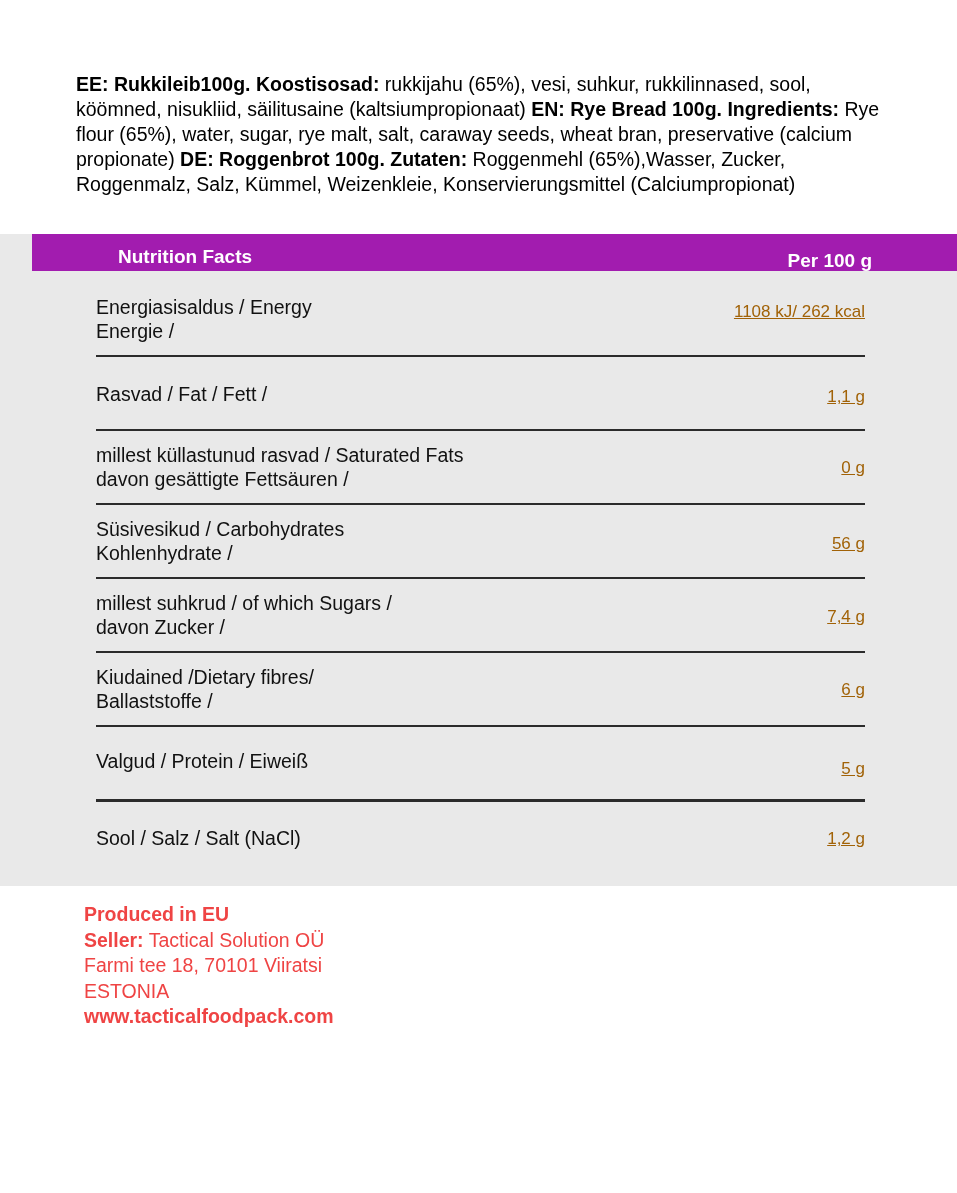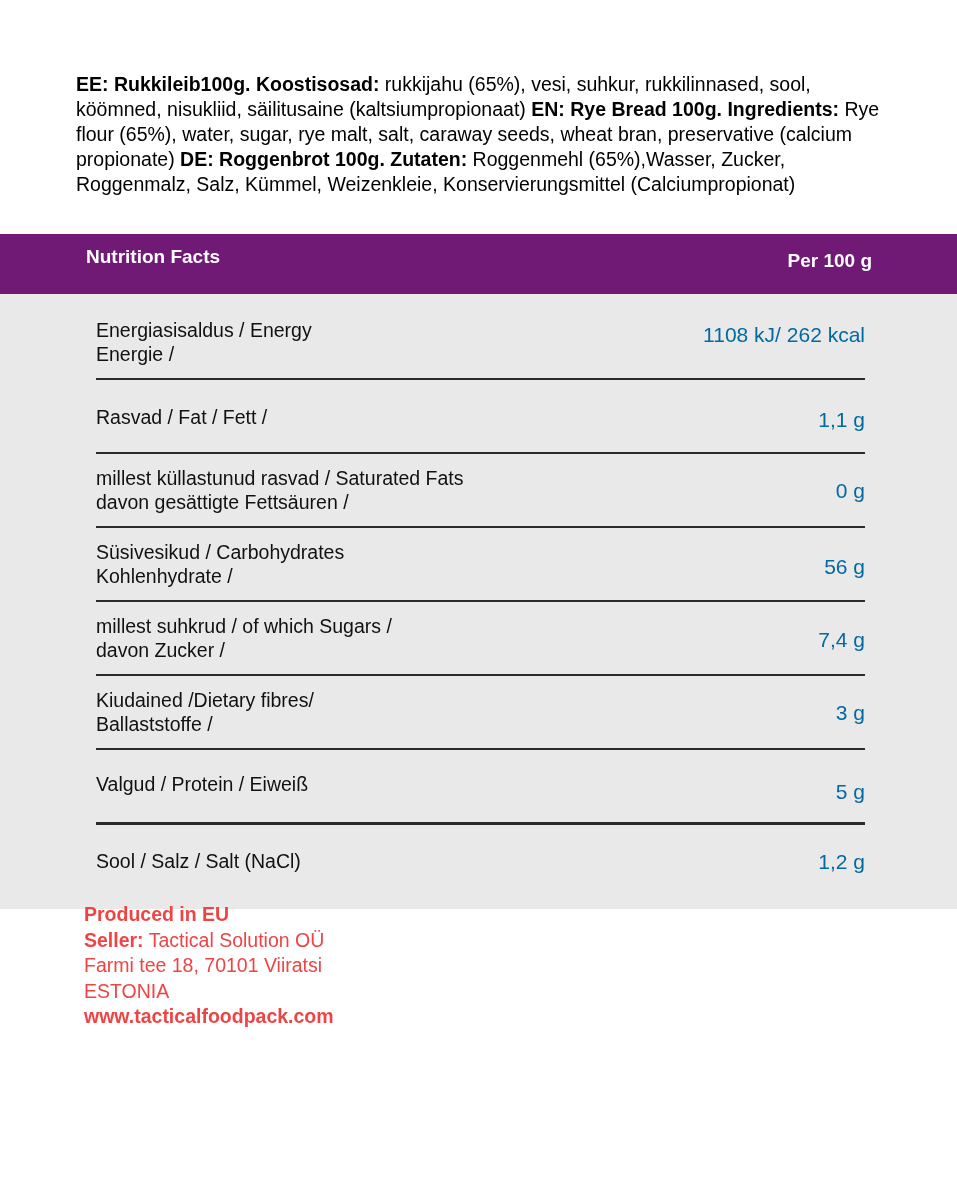--- a/index.html
+++ b/index.html
@@ -35,23 +35,24 @@
 
   
   .nutrition-panel {
     position: absolute;
     left: 0;
     top: 234px;
     width: 957px;
     background: #e9e9e9;
   }
   .nutrition-header {
-    background: #701a75;
-    height: 60px;
+    background: #a21caf;
+    height: 37px;
     position: relative;
+    margin-left: 32px;
   }
   .nutrition-header .nf-title {
     position: absolute;
     left: 86px;
     top: 12px;
     font-size: 19px;
     font-weight: bold;
     color: #ffffff;
   }
   .nutrition-header .nf-per {
@@ -77,25 +78,26 @@
     border-bottom: 2px solid #2b2b2b;
   }
   .nrow:last-child { border-bottom: none; }
   .nrow .label {
     font-size: 19.5px;
     line-height: 24px;
     color: #111;
     max-width: 560px;
   }
   .nrow .value {
-    font-size: 21px;
+    font-size: 17px;
     line-height: 24px;
-    color: #0369a1;
+    color: #a16207;
     white-space: nowrap;
     text-align: right;
+    text-decoration: underline;
   }
   
   .nrow.r0 .value { transform: translateY(-7px); }
   .nrow.r1 .value { transform: translateY(4px); margin-left: 48px; }
   .nrow.r2 .value { transform: translateY(1px); }
   .nrow.r3 .value { transform: translateY(3px); text-align: right; }
   .nrow.r4 .value { transform: translateY(2px); }
   .nrow.r5 .value { transform: translateY(1px); }
   .nrow.r6 .value { transform: translateY(6px); }
   .nrow.r7 .value { transform: translateY(1px); }
@@ -153,21 +155,21 @@
         <div class="value">56 g</div>
       </div>
 
       <div class="nrow r4">
         <div class="label">millest suhkrud / of which Sugars /<br>davon Zucker /</div>
         <div class="value">7,4 g</div>
       </div>
 
       <div class="nrow r5">
         <div class="label">Kiudained /Dietary fibres/<br>Ballaststoffe /</div>
-        <div class="value">3 g</div>
+        <div class="value">6 g</div>
       </div>
 
       <div class="nrow r6">
         <div class="label">Valgud / Protein / Eiweiß</div>
         <div class="value">5 g</div>
       </div>
 
       <div class="nrow r7">
         <div class="label">Sool / Salz / Salt (NaCl)</div>
         <div class="value">1,2 g</div>

